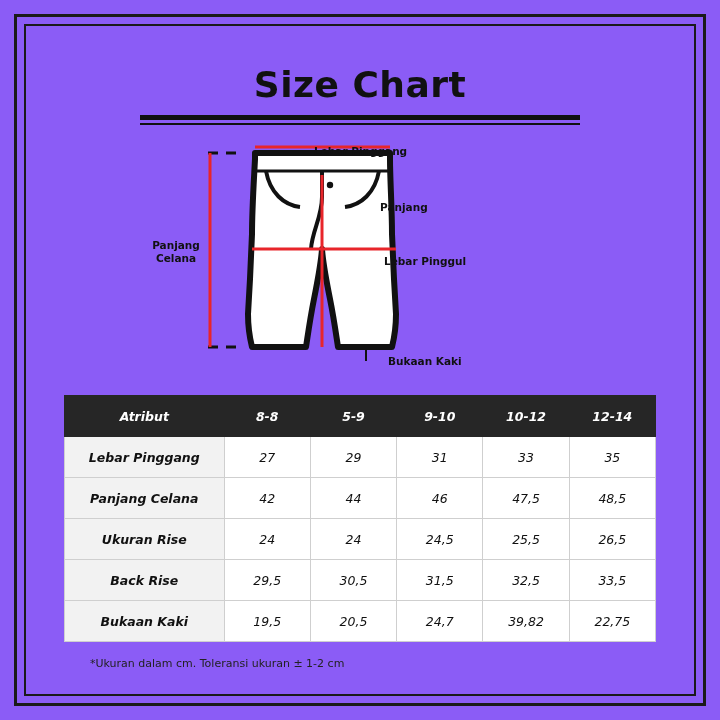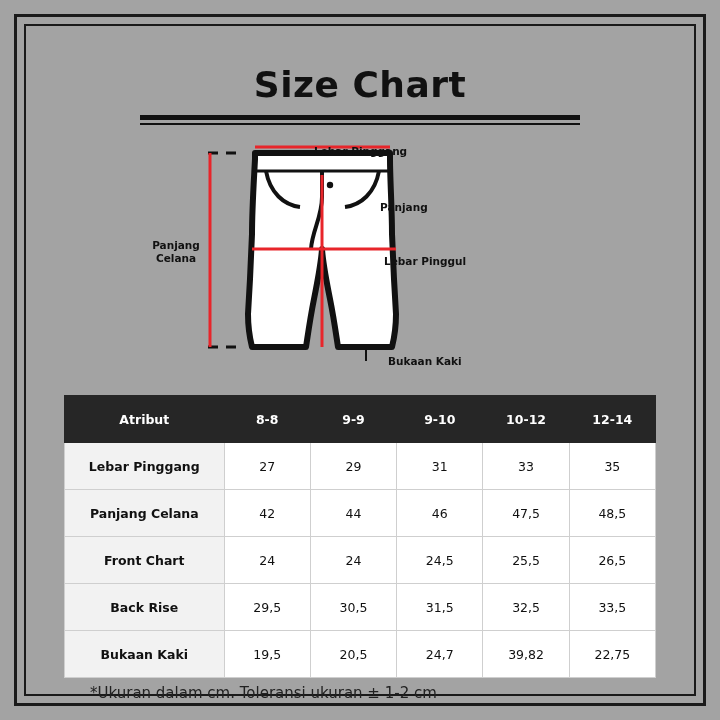--- a/index.html
+++ b/index.html
@@ -10,21 +10,21 @@
     width: 720px;
     height: 720px;
     background: #ffffff;
     font-family: "DejaVu Sans", "Liberation Sans", sans-serif;
     overflow: hidden;
   }
   .page {
     position: relative;
     width: 720px;
     height: 720px;
-    background: #a3a3a3;
+    background: #8b5cf6;
     box-sizing: border-box;
   }
   
   .frame-outer {
     position: absolute;
     left: 14px;
     top: 14px;
     right: 14px;
     bottom: 14px;
     border: 3px solid #1a1a1a;
@@ -105,46 +105,47 @@
   table.size-table {
     border-collapse: collapse;
     width: 100%;
     table-layout: fixed;
   }
   table.size-table th, table.size-table td {
     border: 1px solid #cfcfcf;
     text-align: center;
     font-size: 12.5px;
     color: #111111;
-    height: 47px;
+    height: 41px;
     padding: 0 2px;
     box-sizing: border-box;
+    font-style: italic;
   }
   table.size-table thead th {
     background: #262626;
     color: #ffffff;
     font-weight: bold;
     font-size: 12.5px;
     border: 1px solid #262626;
   }
   table.size-table tbody td.attr {
     background: #f2f2f2;
     font-weight: bold;
     font-size: 12.5px;
   }
   table.size-table tbody td.val {
     background: #ffffff;
     font-weight: normal;
   }
   col.c-attr { width: 27%; }
   col.c-size { width: 14.6%; }
   .footnote {
-    margin-top: 6px;
+    margin-top: 15px;
     padding-left: 26px;
-    font-size: 15px;
+    font-size: 11px;
     color: #222222;
   }
 </style>
 </head>
 <body>
 
 <div class="page">
   <div class="frame-outer"></div>
   <div class="frame-inner"></div>
 
@@ -211,21 +212,21 @@
           <col class="c-size">
             <col class="c-size">
             <col class="c-size">
             <col class="c-size">
             <col class="c-size">
         </colgroup>
         <thead>
           <tr>
             <th>Atribut</th>
             <th>8-8</th>
-            <th>9-9</th>
+            <th>5-9</th>
             <th>9-10</th>
             <th>10-12</th>
             <th>12-14</th>
           </tr>
         </thead>
         <tbody>
           <tr>
             <td class="attr">Lebar Pinggang</td>
             <td class="val">27</td>
             <td class="val">29</td>
@@ -235,21 +236,21 @@
           </tr>
           <tr>
             <td class="attr">Panjang Celana</td>
             <td class="val">42</td>
             <td class="val">44</td>
             <td class="val">46</td>
             <td class="val">47,5</td>
             <td class="val">48,5</td>
           </tr>
           <tr>
-            <td class="attr">Front Chart</td>
+            <td class="attr">Ukuran Rise</td>
             <td class="val">24</td>
             <td class="val">24</td>
             <td class="val">24,5</td>
             <td class="val">25,5</td>
             <td class="val">26,5</td>
           </tr>
           <tr>
             <td class="attr">Back Rise</td>
             <td class="val">29,5</td>
             <td class="val">30,5</td>

